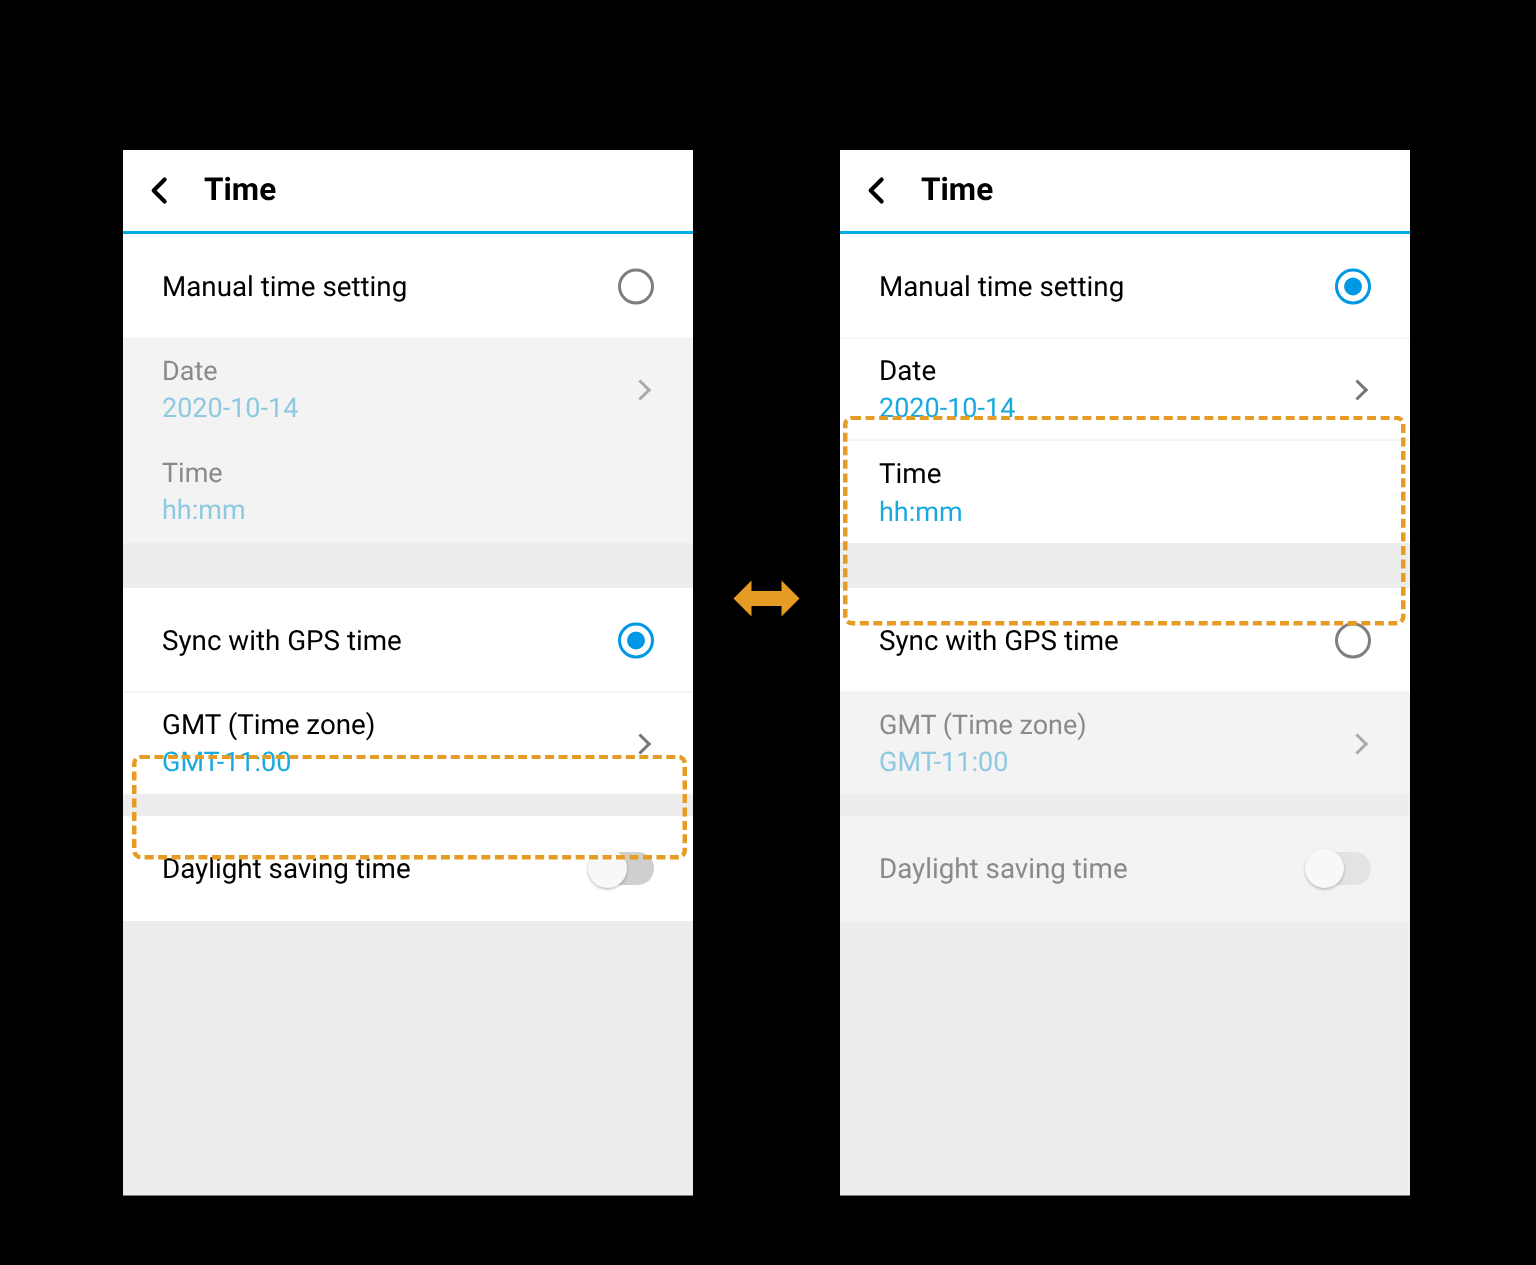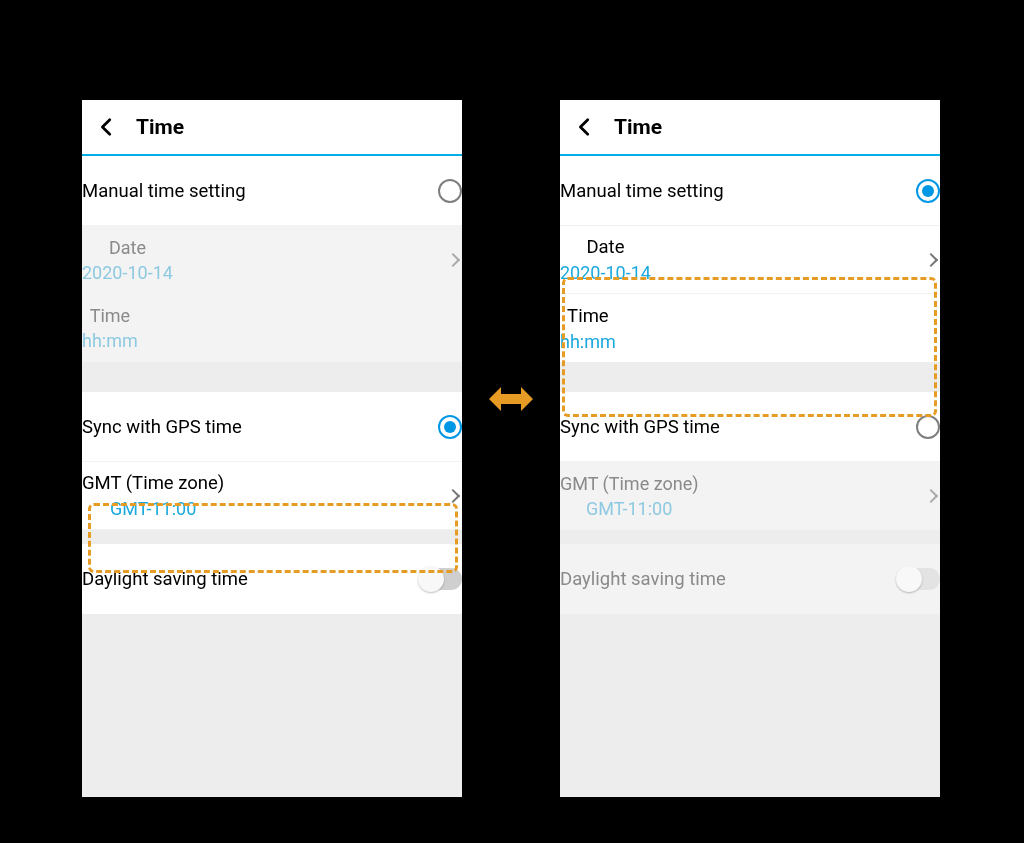--- a/index.html
+++ b/index.html
@@ -37,34 +37,33 @@
     font-size: 21px;
     font-weight: 700;
     color: #000;
   }
   .row {
     background: #fff;
     height: 70px;
     display: flex;
     align-items: center;
     justify-content: space-between;
-    padding: 0 0;
+    padding: 0 26px;
     border-bottom: 1px solid #f2f2f2;
     position: relative;
   }
   .row.disabled {
     background: #f3f3f3;
   }
   .row.short { height: 68px; }
   .row.nopad-border { border-bottom: none; }
   .row .labels {
     display: flex;
     flex-direction: column;
     gap: 2px;
-    text-align: center;
   }
   .row .label-main {
     font-size: 18.5px;
     color: #000;
   }
   .row.disabled .label-main { color: #8a8a8a; font-size: 18px; }
   .row .label-sub {
     font-size: 18px;
     color: #1aa9de;
     margin-top: 2px;

